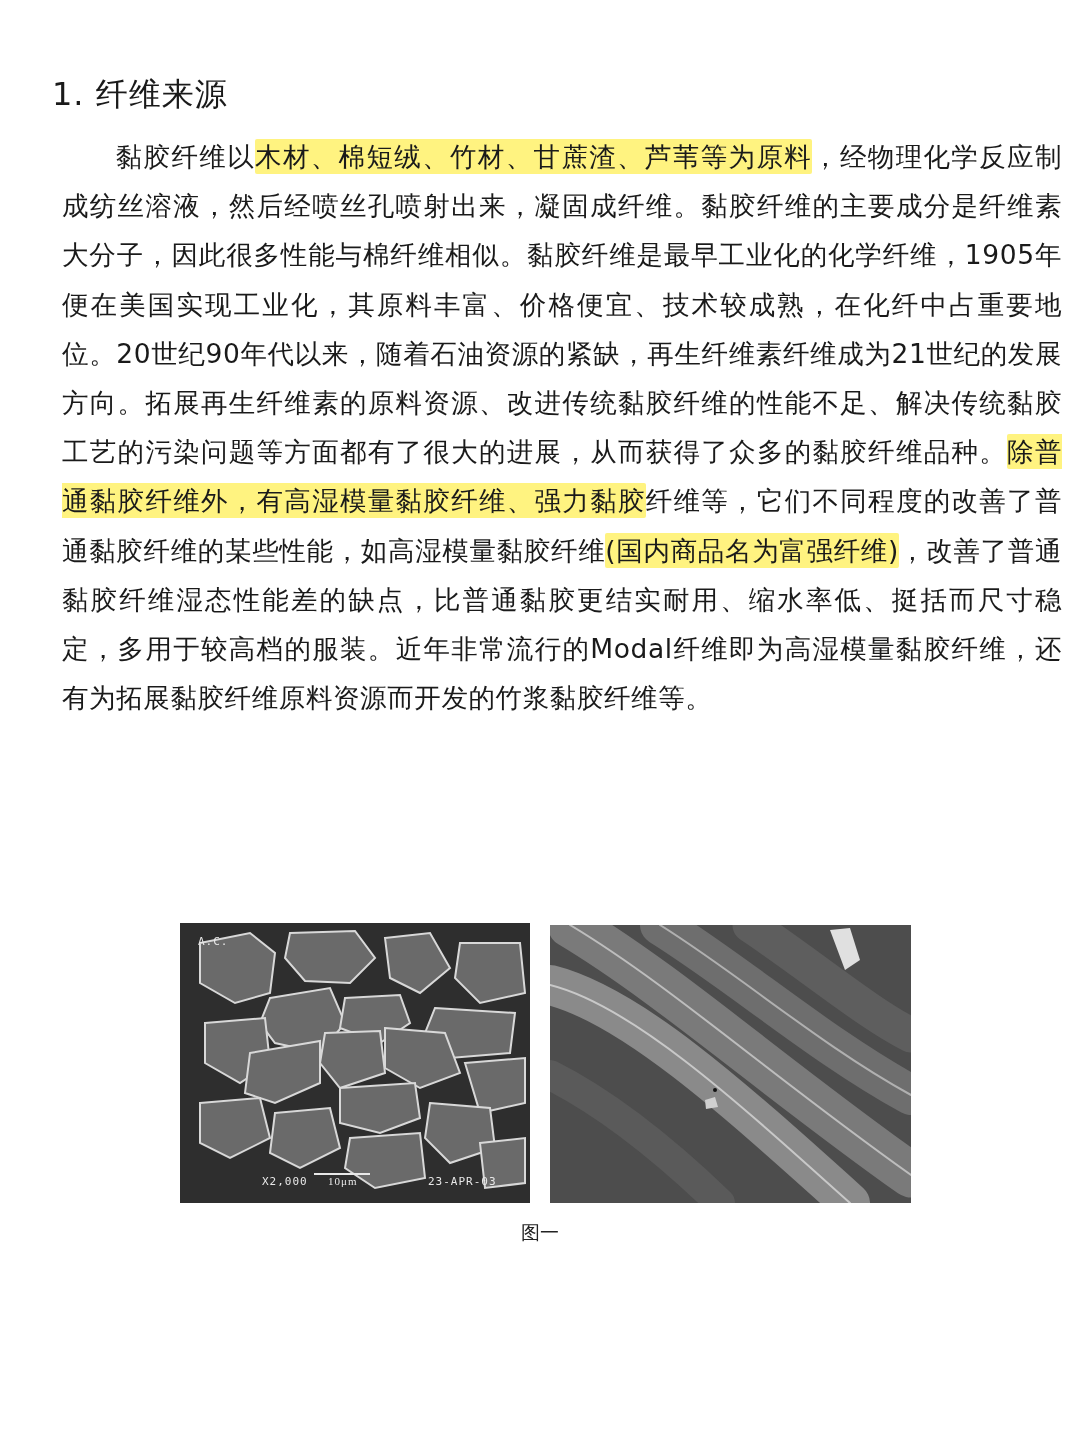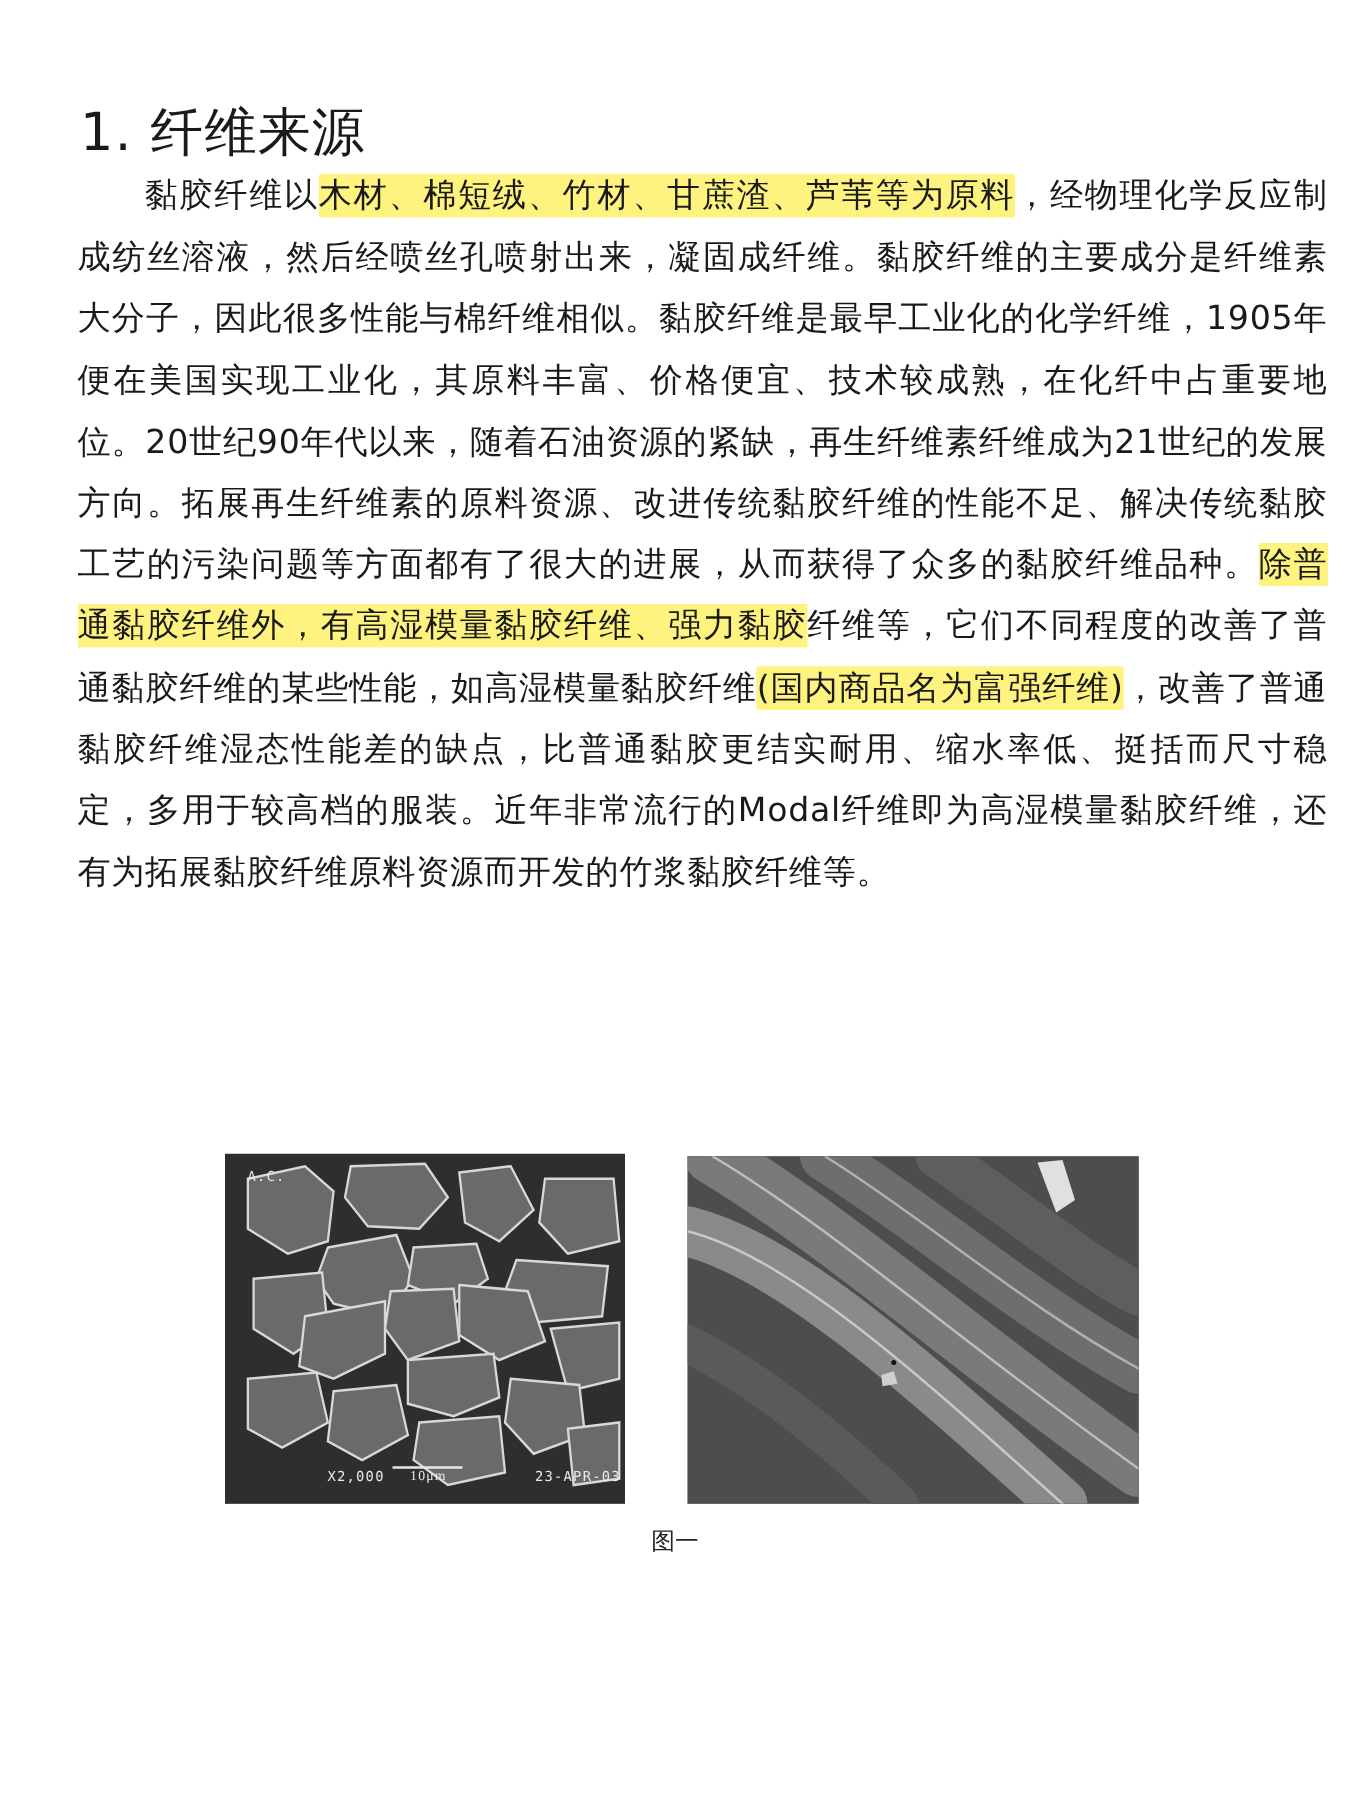--- a/index.html
+++ b/index.html
@@ -3,38 +3,38 @@
   <meta charset="utf-8">
   <style>
     html, body { margin: 0; padding: 0; background: #ffffff; }
     body {
       width: 1080px; height: 1440px; position: relative; overflow: hidden;
       font-family: "DejaVu Sans", "Liberation Sans", sans-serif;
       color: #1a1a1a;
     }
     .title {
       position: absolute; left: 52px; top: 66px;
-      font-size: 42px; line-height: 56px; font-weight: normal; margin: 12px;
+      font-size: 32px; line-height: 56px; font-weight: normal; margin: 0;
       letter-spacing: 1px;
     }
     .para {
       position: absolute; left: 52px; top: 122px; width: 1000px;
       font-size: 26.5px; line-height: 49.2px; margin: 10px;
       letter-spacing: 0.6px;
       text-align: justify;
     }
     .para .indent { display: inline-block; width: 53px; }
     .hl { background: #fff380; padding: 2px 0; border-radius: 2px; }
     .figure {
       position: absolute; left: 0; top: 920px; width: 1080px; height: 340px;
     }
     .sem {
       position: absolute; overflow: hidden;
     }
-    .sem-left { left: 180px; top: 3px; width: 320px; height: 280px; background: #3a3a3a; }
+    .sem-left { left: 180px; top: 3px; width: 350px; height: 280px; background: #3a3a3a; }
     .sem-right { left: 550px; top: 5px; width: 361px; height: 278px; background: #4a4a4a; }
     .sem svg { display: block; width: 100%; height: 100%; }
     .sem-label {
       position: absolute; font-family: "DejaVu Sans Mono", monospace;
       font-size: 11px; color: #e8e8e8; letter-spacing: 1px;
     }
     .caption {
       position: absolute; left: 0; width: 1080px; top: 300px;
       text-align: center; font-size: 19px; color: #222;
     }

